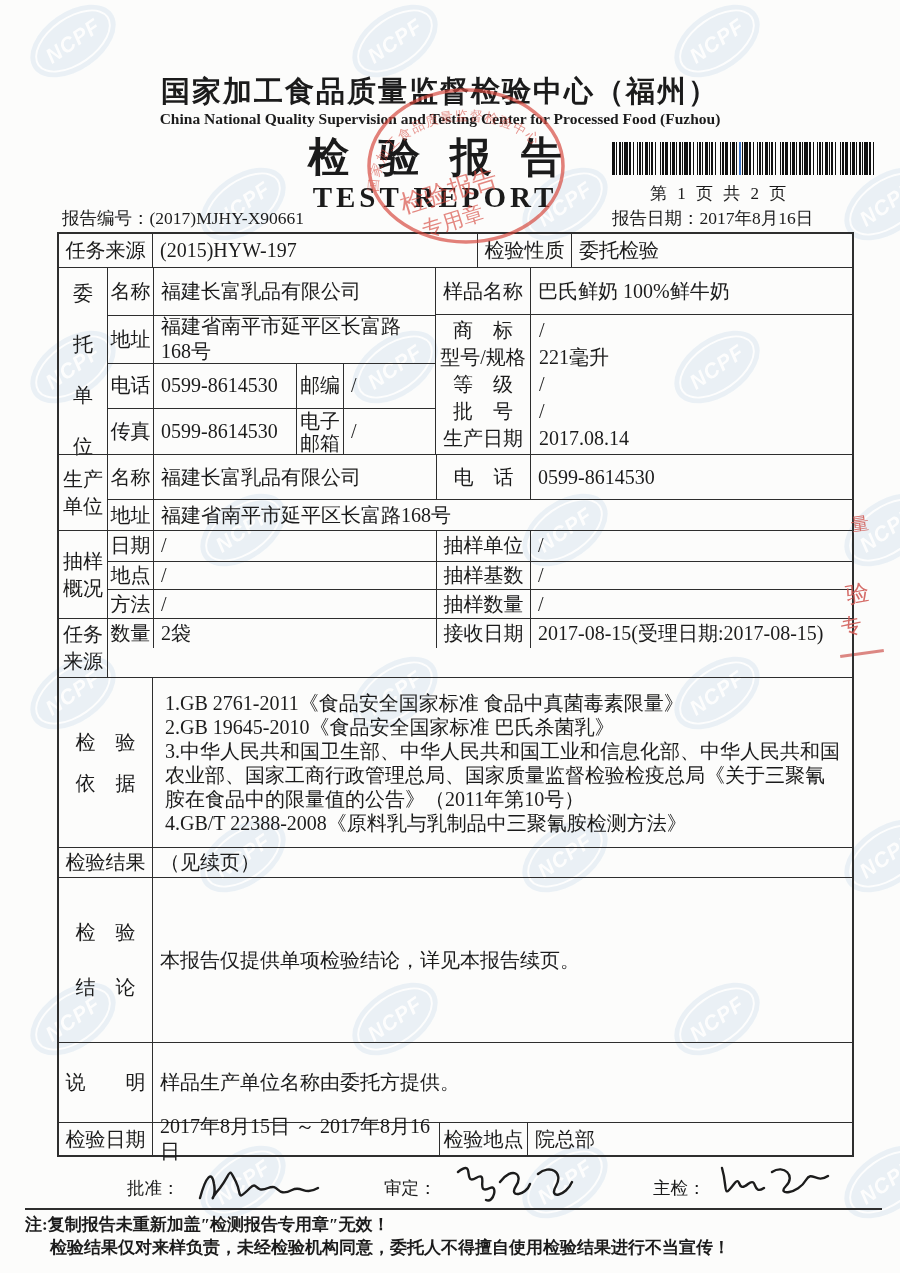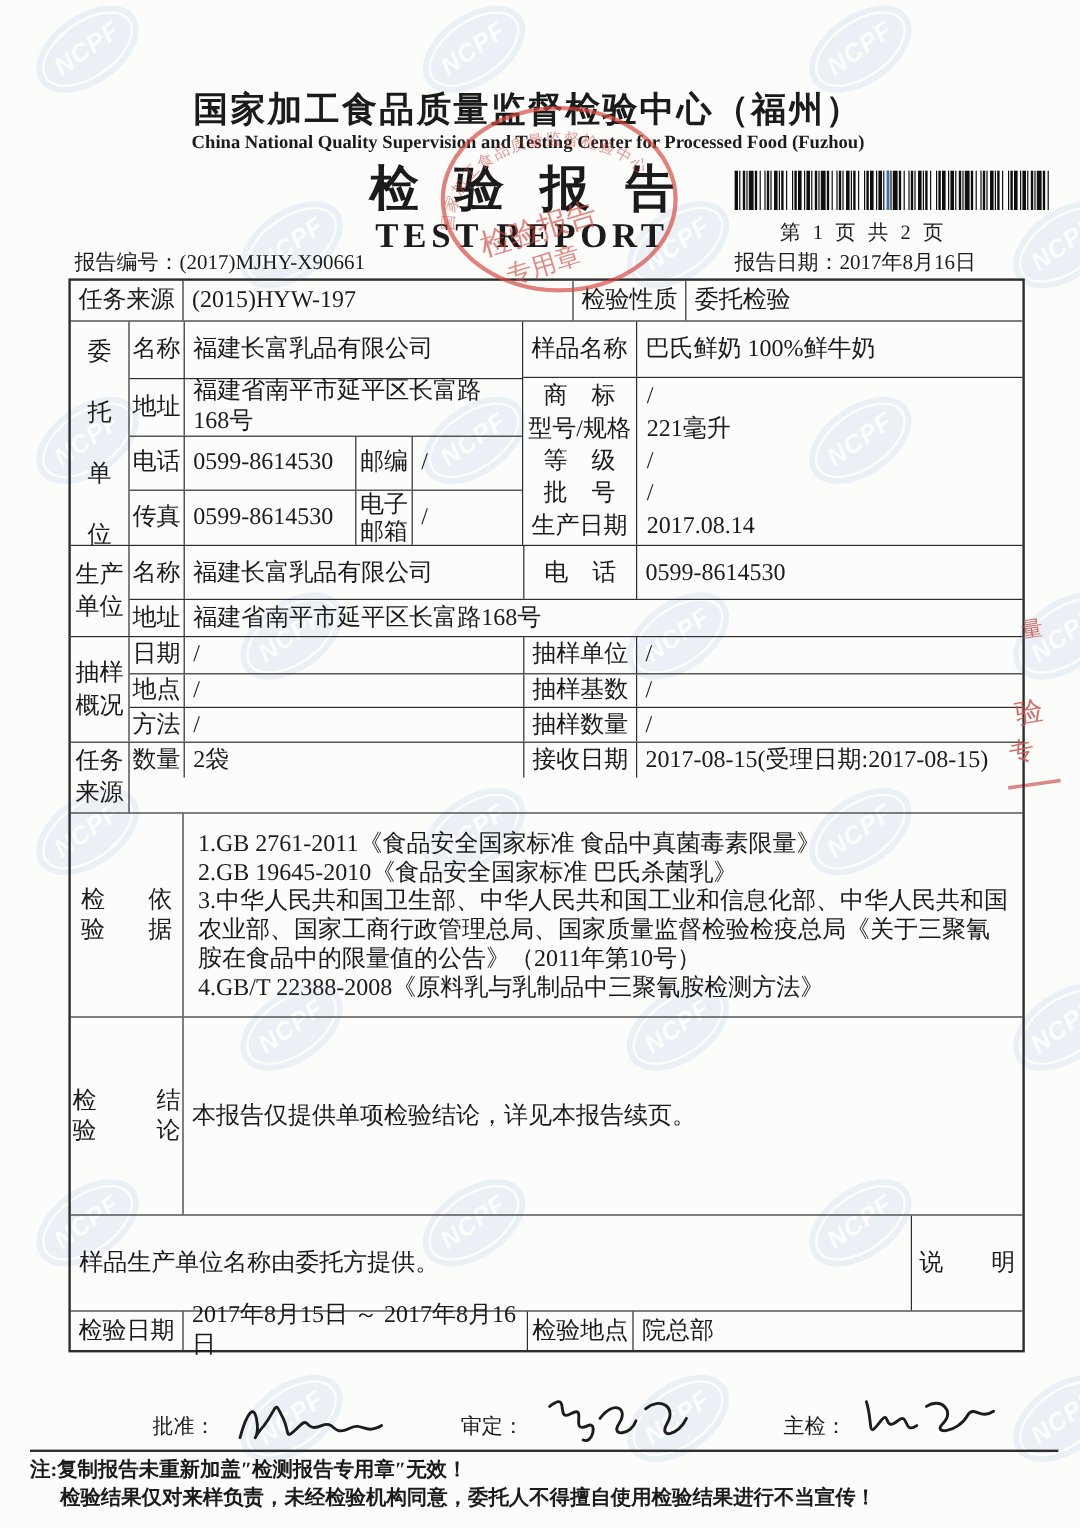--- a/index.html
+++ b/index.html
@@ -39,21 +39,21 @@
   .col{display:flex;flex-direction:column;box-sizing:border-box;border-left:1.6px solid #2e2e2e;}
   .col:first-child{border-left:none;}
   .srow{display:flex;border-top:1.6px solid #2e2e2e;box-sizing:border-box;}
   .srow:first-child{border-top:none;}
   .vlab1{width:1.25em;word-break:break-all;line-height:2.55;text-align:center;margin:auto;}
   .vlab2{width:2.4em;word-break:break-all;line-height:1.35;text-align:center;margin:auto;}
   .stackcell{flex-direction:column;justify-content:space-around;align-items:stretch;padding:2px 0;}
   .stackcell>div{height:28px;display:flex;align-items:center;}
   .stack-lab>div{justify-content:center;}
   .stack-val>div{justify-content:flex-start;padding-left:8px;}
-  .two-line-lab{justify-content:center;gap:16px;}
+  .two-line-lab{flex-direction:column;justify-content:center;gap:16px;}
   .basis-content{flex-direction:column;align-items:flex-start;justify-content:center;
                  padding:10px 12px;line-height:24px;}
   
   .sig-label{font-size:17.5px;}
   .note-rule{position:absolute;left:25px;width:857px;height:2px;background:#2e2e2e;top:1208px;}
   .note{font-size:17px;font-weight:bold;line-height:23px;}
 </style>
 </head>
 <body>
 
@@ -371,32 +371,36 @@
           <div>依　据</div>
         </div>
         <div class="cell basis-content" style="flex:1;">
           <div>1.GB 2761-2011《食品安全国家标准 食品中真菌毒素限量》</div>
           <div>2.GB 19645-2010《食品安全国家标准 巴氏杀菌乳》</div>
           <div>3.中华人民共和国卫生部、中华人民共和国工业和信息化部、中华人民共和国农业部、国家工商行政管理总局、国家质量监督检验检疫总局《关于三聚氰胺在食品中的限量值的公告》（2011年第10号）</div>
           <div>4.GB/T 22388-2008《原料乳与乳制品中三聚氰胺检测方法》</div>
         </div>
       </div>
 
+      <div class="band" style="height:30px;">
+        <div class="cell lab" style="width:93px;">检验结果</div>
+        <div class="cell" style="flex:1;">（见续页）</div>
+      </div>
 
       <div class="band" style="height:165px;">
         <div class="cell lab two-line-lab" style="width:93px;gap:30px;">
           <div>检　验</div>
           <div>结　论</div>
         </div>
         <div class="cell" style="flex:1;">本报告仅提供单项检验结论，详见本报告续页。</div>
       </div>
 
       <div class="band" style="height:80px;">
+        <div class="cell lab" style="width:93px;">说　　明</div>
         <div class="cell" style="flex:1;">样品生产单位名称由委托方提供。</div>
-        <div class="cell lab" style="width:93px;">说　　明</div>
       </div>
 
       <div class="band" style="height:33px;">
         <div class="cell lab" style="width:93px;">检验日期</div>
         <div class="cell" style="width:287px;">2017年8月15日 ～ 2017年8月16日</div>
         <div class="cell lab" style="width:88px;">检验地点</div>
         <div class="cell" style="flex:1;">院总部</div>
       </div>
     </div>
 

